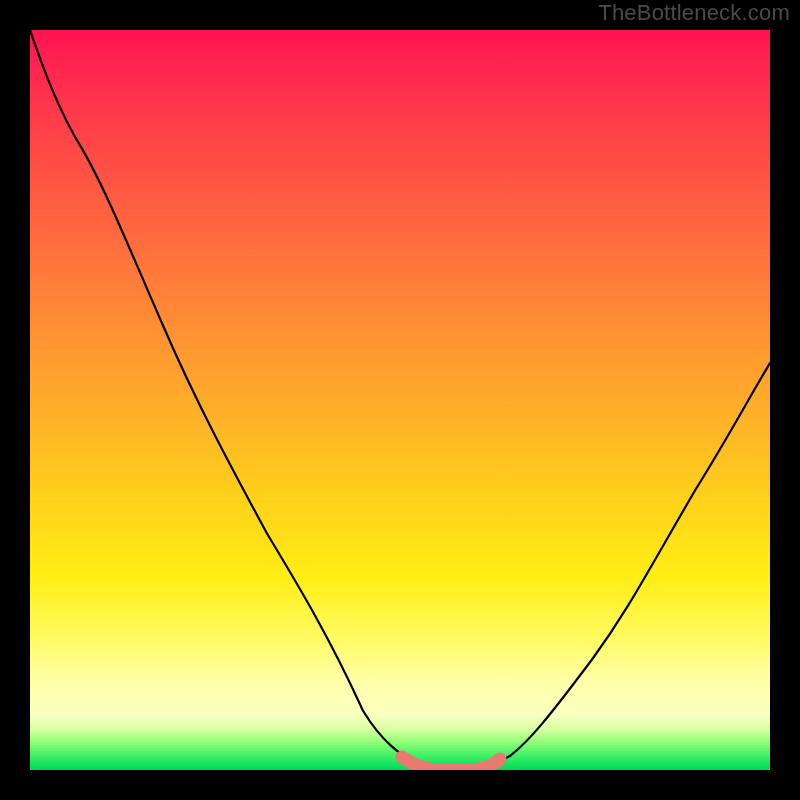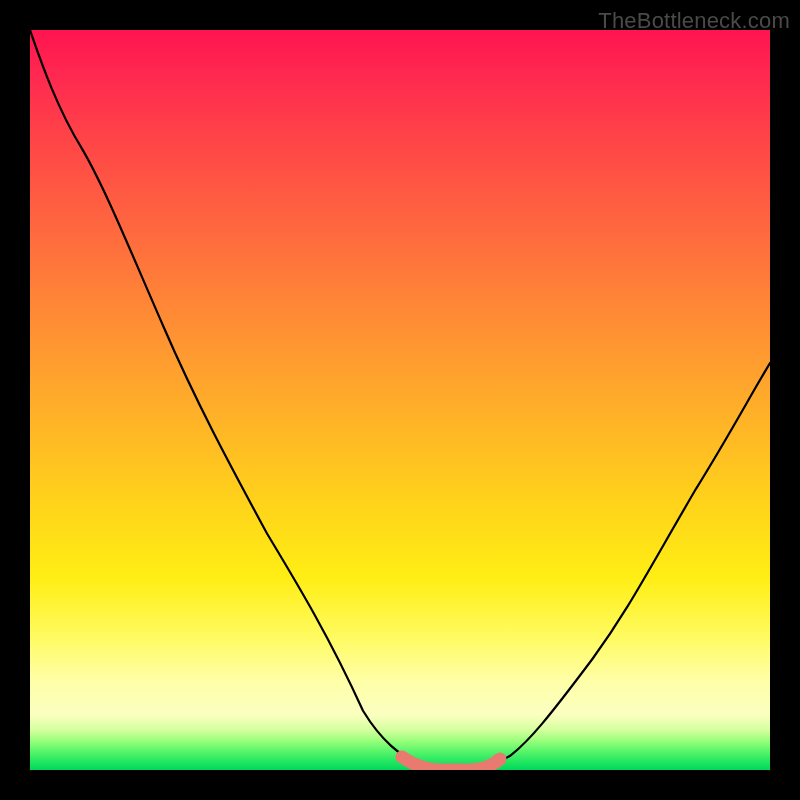--- a/index.html
+++ b/index.html
@@ -14,21 +14,21 @@
   .frame {
     position: absolute;
     left: 0;
     top: 0;
     width: 800px;
     height: 800px;
     background: #000;
   }
   .attribution {
     position: absolute;
-    top: 8px;
+    top: 0;
     right: 10px;
     color: #4a4a4a;
     font-size: 22px;
     font-weight: 500;
     letter-spacing: 0.2px;
   }
   .plot-area {
     position: absolute;
     left: 30px;
     top: 30px;

